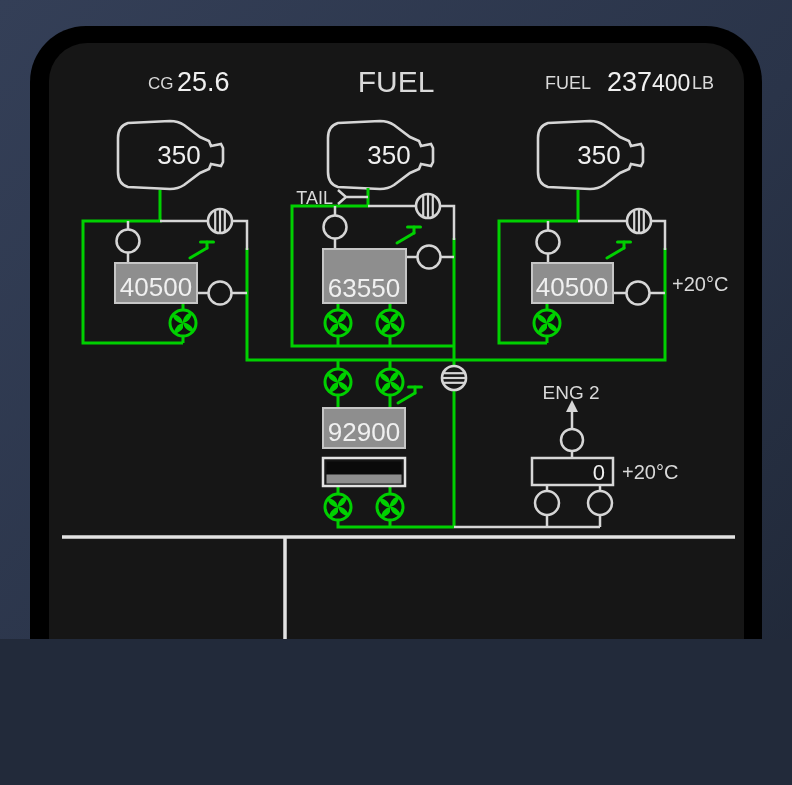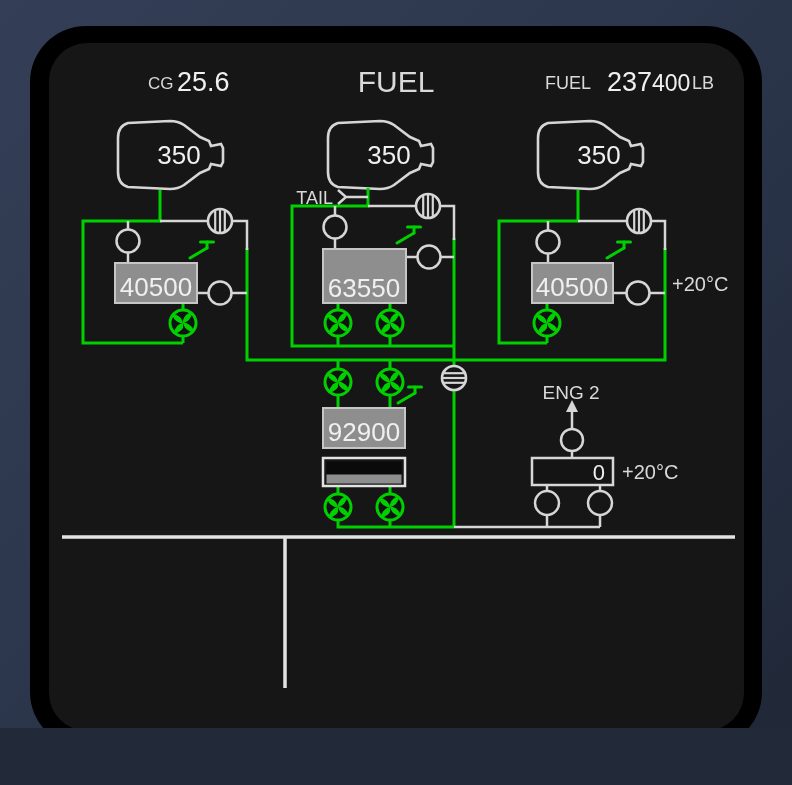--- a/index.html
+++ b/index.html
@@ -1,16 +1,16 @@
 <!DOCTYPE html>
 <html><head>
 <meta charset="utf-8">
 <style>
   html,body{margin:0;padding:0;background:#222a3a;}
-  .stage{position:relative;width:792px;height:728px;overflow:hidden;
+  .stage{position:relative;width:792px;height:639px;overflow:hidden;
          font-family:"Liberation Sans",sans-serif;}
   svg{position:absolute;left:0;top:0;display:block;}
   text{font-family:"Liberation Sans","DejaVu Sans",sans-serif;}
   .lbl{fill:#d9d9d9;}
   .digits{fill:#f0f0f0;}
 </style>
 </head>
 <body>
 
 <div class="stage">

